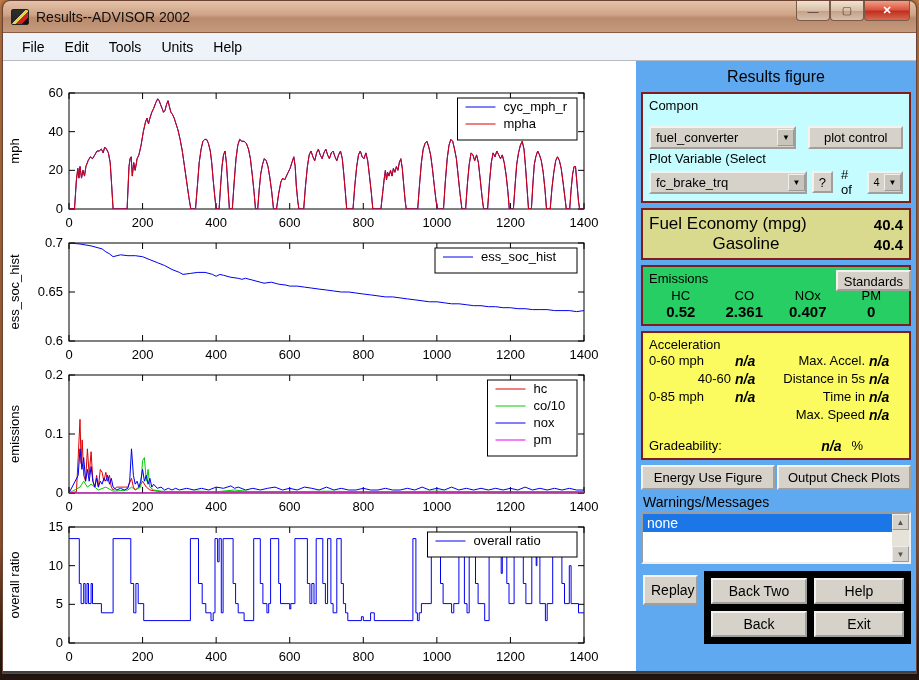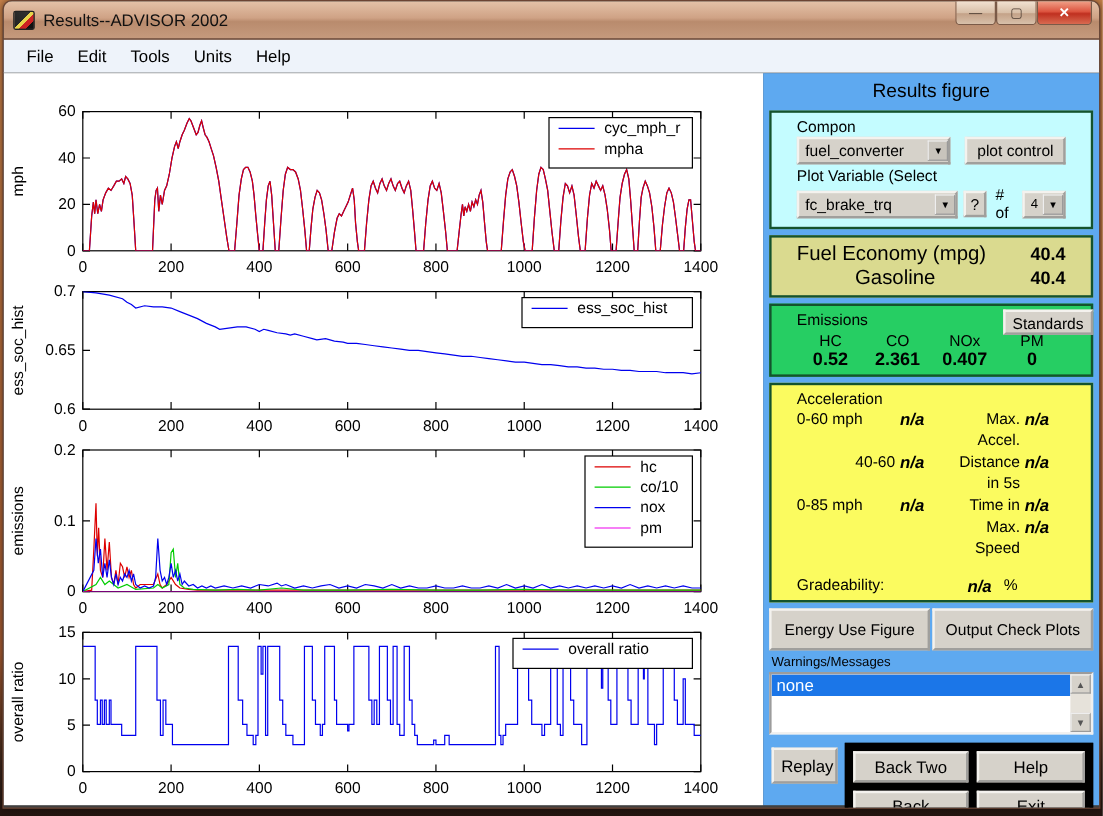--- a/index.html
+++ b/index.html
@@ -45,21 +45,21 @@
   }
   .menu-item { font-size: 14px; color: #000; padding: 3px 9px; }
   .client { display: flex; height: 610px; }
   .plots { flex: 1; background: #fff; padding-top: 24px; overflow: hidden; }
   .plots svg { display: block; }
   svg text.tick { font: 13px "Liberation Sans", sans-serif; fill: #000; }
 
   .panel { width: 280px; background: #5EA9F0; padding: 4px 5px; font-size: 13px; color:#000; }
   .panel-title { text-align: center; font-weight: normal; font-size: 16px; padding: 3px 0 6px; }
 
-  .box { border: 2px solid #14532d; padding: 4px 21px; margin-bottom: 5px; }
+  .box { border: 2px solid #7f1d1d; padding: 4px 6px; margin-bottom: 5px; }
   .cyan  { background: #C4FCFF; }
   .khaki { background: #DADA8F; }
   .green { background: #26CE63; position: relative; }
   .yellow{ background: #FBFB5F; }
 
   .btn {
     background: #D6D2CA; border: 2px outset #f4f2ee; font-size: 13px;
     font-family: "Liberation Sans", sans-serif; color: #000;
     padding: 2px 6px; white-space: nowrap; overflow: hidden;
   }
@@ -85,24 +85,24 @@
   .standards-btn { position: absolute; top: 3px; right: -2px; height: 21px; }
 
   .acc-grid { display: grid; grid-template-columns: 84px 40px auto 36px; line-height: 18px; }
   .acc-l { text-align: right; padding-right: 2px; }
   .acc-l.first { text-align: left; }
   .na { font-weight: bold; font-style: italic; font-size: 14px; padding-left: 2px; }
   .grade-row { display: flex; margin-top: 14px; }
   .grade-row .gl { flex: 1; }
 
   .btnrow { display: flex; gap: 2px; margin-bottom: 4px; }
-  .btnrow .btn { flex: 1; height: 35px; }
+  .btnrow .btn { flex: 1; height: 25px; }
   .row2 { display: flex; align-items: center; margin-bottom: 3px; }
   .compare { flex: 1; font-size: 14px; padding-left: 4px; }
-  .warn-label { font-size: 11px; margin: 2px 0 2px 2px; }
+  .warn-label { font-size: 14px; margin: 2px 0 2px 2px; }
   .listbox {
     background: #fff; border: 2px inset #f0f0f0; height: 52px; display: flex; margin-bottom: 7px;
   }
   .list-items { flex: 1; overflow: hidden; }
   .list-row { height: 18px; background: #1B76E8; color: #fff; padding: 1px 4px; font-size: 14px; }
   .scrollbar { width: 17px; background: #E6E2DA; display: flex; flex-direction: column; justify-content: space-between; }
   .sb-btn { height: 16px; background: #D6D2CA; border: 1px outset #eee; font-size: 8px; color:#555;
             display: flex; align-items: center; justify-content: center; }
   .bottom-row { display: flex; align-items: flex-start; }
   .replay-btn { width: 66px; height: 30px; margin: 4px 6px 0 2px; font-size: 14px; }
@@ -337,21 +337,21 @@
           <line x1="432.5" y1="22" x2="462.5" y2="22" stroke="#0000EE"></line>
           <text x="470.5" y="26" class="tick">overall ratio</text>
         </svg>
       </div>
 
     <div class="panel">
       <div class="panel-title">Results figure</div>
 
       <div class="box cyan">
         <div class="small-label">Compon</div>
-        <div class="row" style="margin:1px 0 2px;justify-content:space-between;">
+        <div class="row" style="margin:13px 0 2px;justify-content:space-between;">
           <div class="dropdown" style="width:150px;">
             <span>fuel_converter</span>
             <span class="dd-arrow">▼</span>
           </div>
           <button class="btn" style="margin-left:12px;width:96px;height:23px;">plot control</button>
         </div>
         <div class="small-label">Plot Variable (Select</div>
         <div class="row" style="margin-top:1px;">
           <div class="dropdown" style="width:166px;">
             <span>fc_brake_trq</span>

